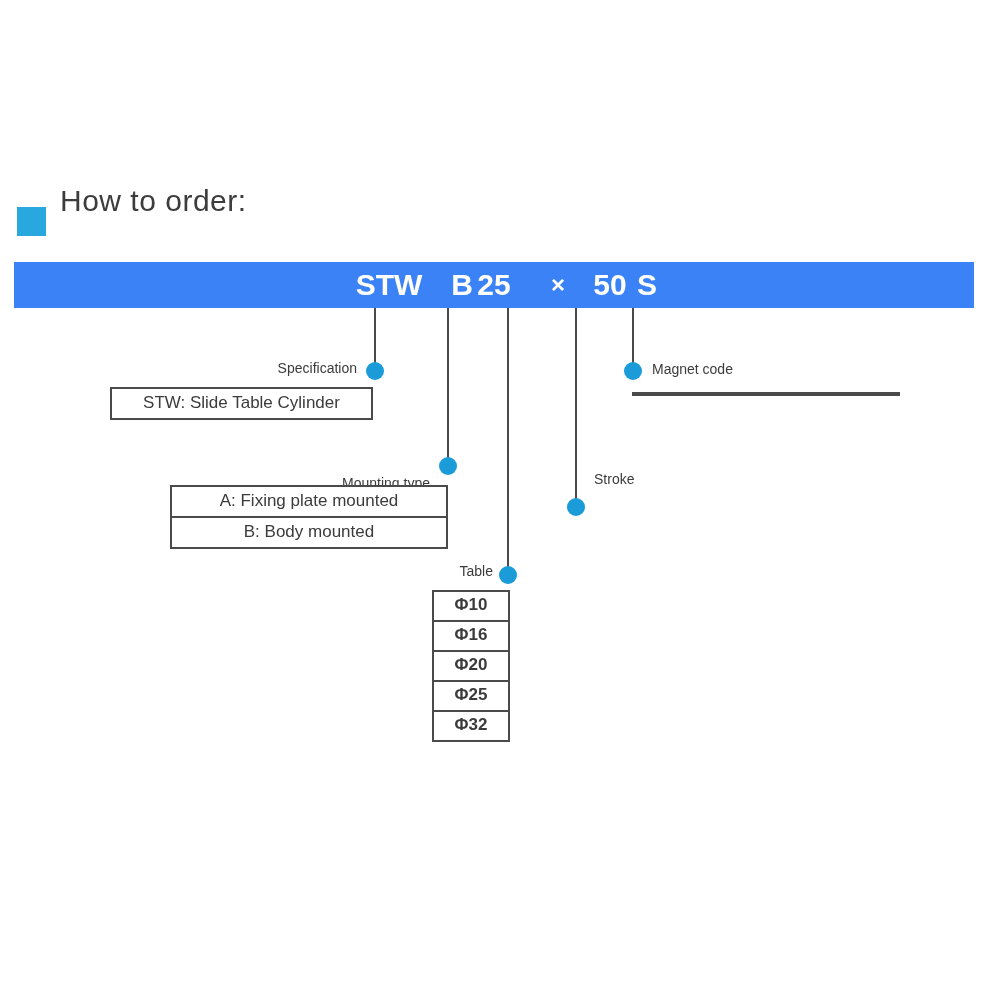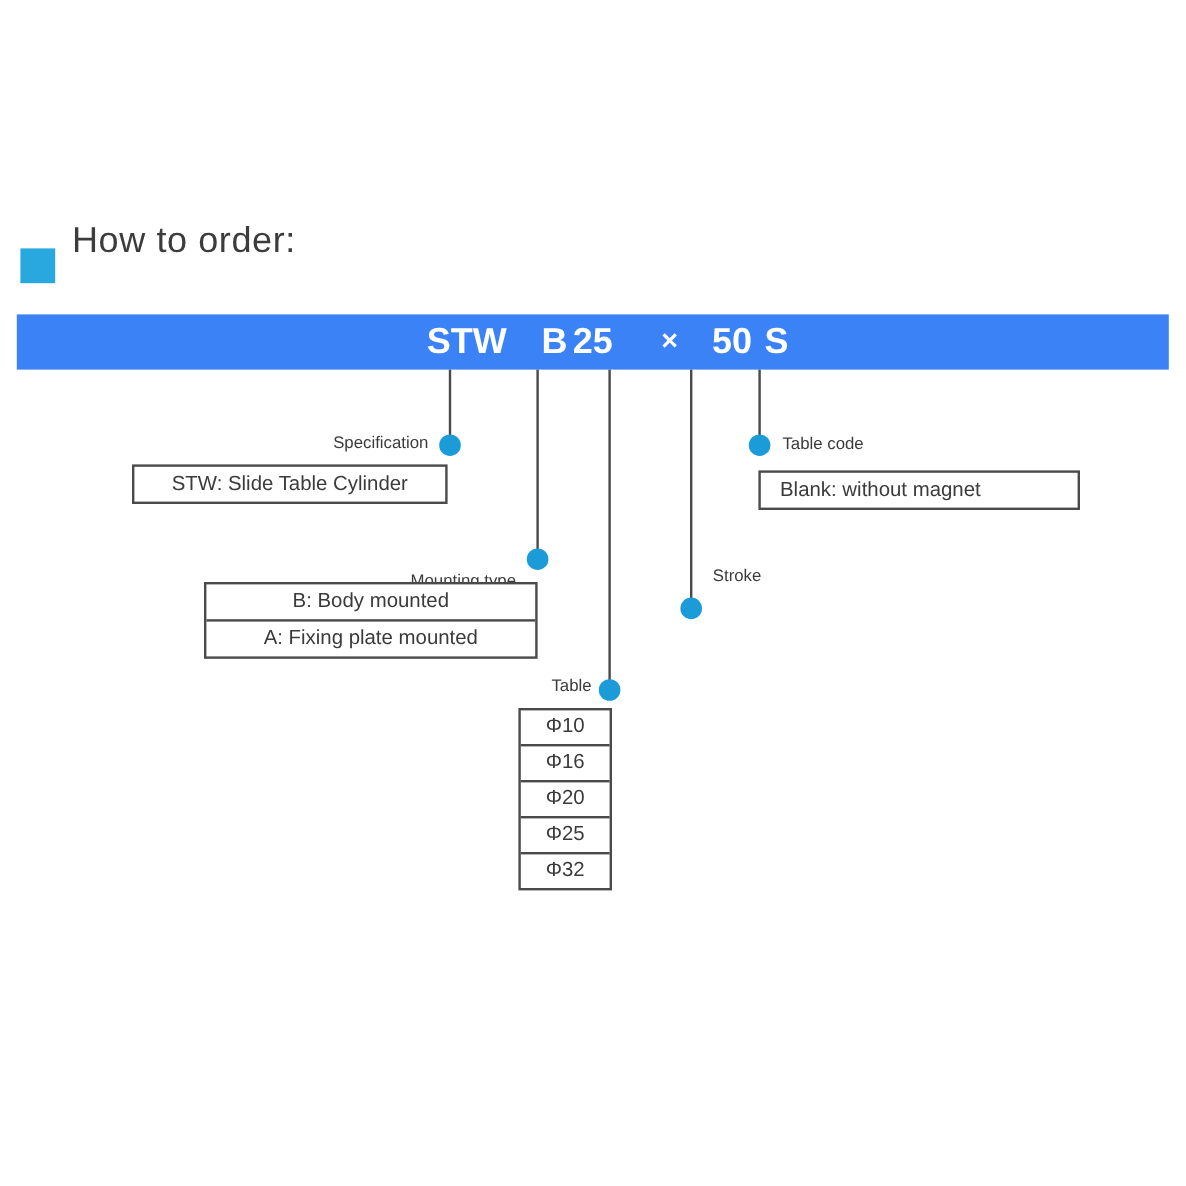--- a/index.html
+++ b/index.html
@@ -113,35 +113,34 @@
   <div class="abs dot" style="left:439px; top:457px;"></div>
   <div class="abs dot" style="left:499px; top:566px;"></div>
   <div class="abs dot" style="left:567px; top:498px;"></div>
   <div class="abs dot" style="left:624px; top:362px;"></div>
 
   <div class="abs callout-label" style="right:631px; top:360px;">Specification</div>
   <div class="abs box" style="left:110px; top:387px; width:263px;">
     <div class="box-row">STW: Slide Table Cylinder</div>
   </div>
 
-  <div class="abs callout-label" style="left:652px; top:361px;">Table code</div>
+  <div class="abs callout-label" style="left:652px; top:361px;">Magnet code</div>
   <div class="abs box" style="left:632px; top:392px; width:268px;">
-    <div class="box-row left">Blank: without magnet</div>
   </div>
 
   <div class="abs callout-label" style="right:558px; top:455px;margin-top:20px;">Mounting type</div>
   <div class="abs box" style="left:170px; top:485px; width:278px;">
+    <div class="box-row">A: Fixing plate mounted</div>
     <div class="box-row">B: Body mounted</div>
-    <div class="box-row">A: Fixing plate mounted</div>
   </div>
 
   <div class="abs callout-label" style="left:594px; top:471px;">Stroke</div>
 
   <div class="abs callout-label" style="right:495px; top:563px;">Table</div>
-  <div class="abs box" style="left:432px; top:590px; width:78px;">
+  <div class="abs box" style="left:432px; top:590px; width:78px;font-weight:bold;">
     <div class="box-row bore-row">Φ10</div>
     <div class="box-row bore-row">Φ16</div>
     <div class="box-row bore-row">Φ20</div>
     <div class="box-row bore-row">Φ25</div>
     <div class="box-row bore-row">Φ32</div>
   </div>
 
 </div>
 
 </body></html>

